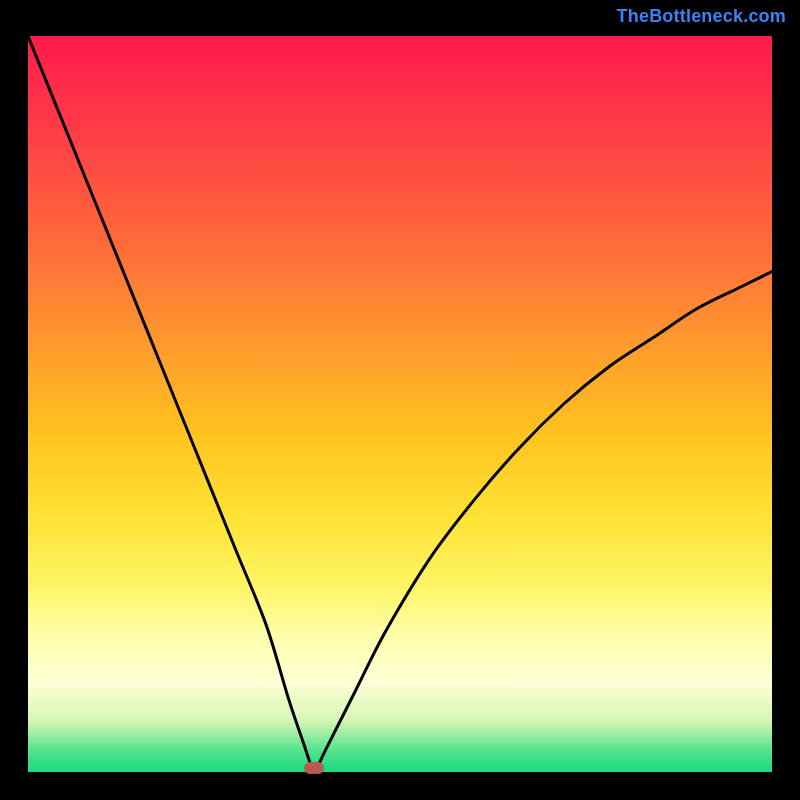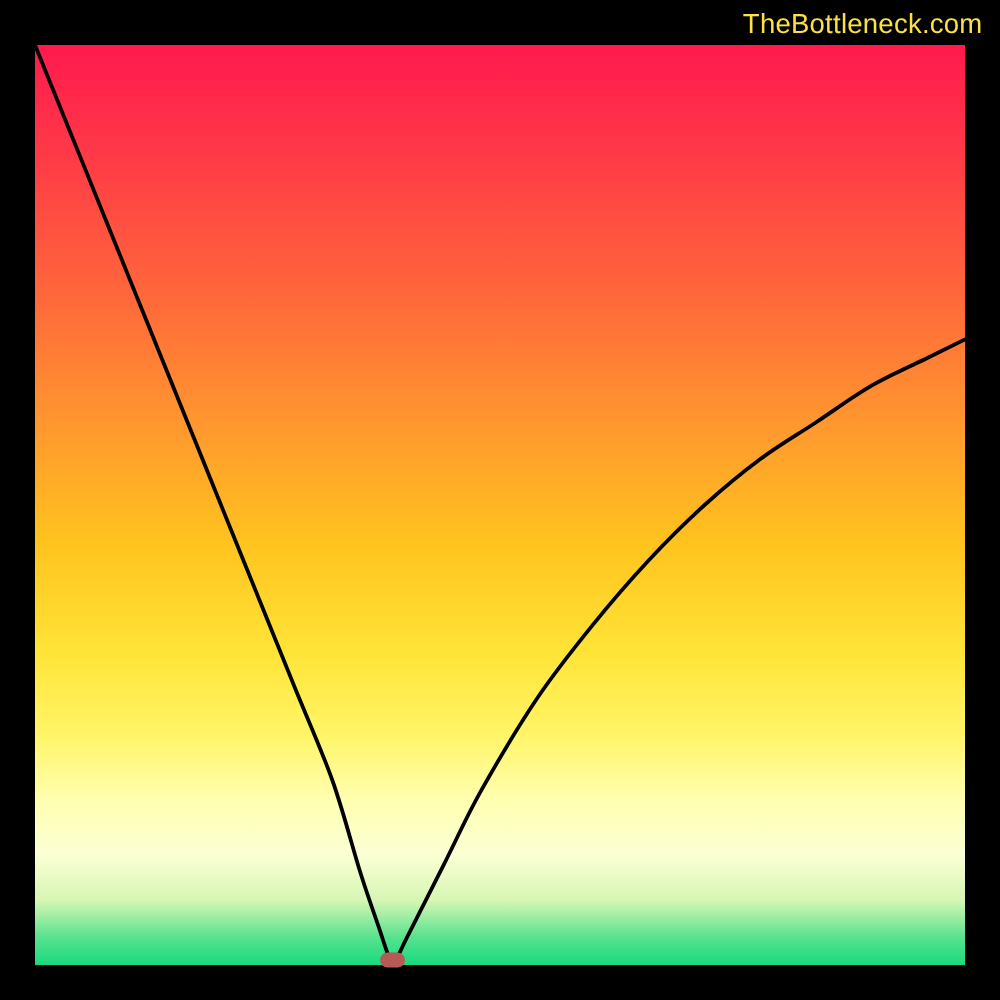--- a/index.html
+++ b/index.html
@@ -38,23 +38,23 @@
       #fbffd4 88%,
       #d6f6b4 93%,
       #57e28e 97%,
       #18da7e 100%
     );
   }
   .watermark {
     position: absolute;
     top: 6px;
     right: 14px;
-    color: #fde047;
-    font-size: 22px;
-    font-weight: 400;
+    color: #3b82f6;
+    font-size: 18px;
+    font-weight: 700;
     letter-spacing: 0.2px;
   }
   svg.curve {
     position: absolute;
     top: 36px;
     left: 28px;
     width: 744px;
     height: 736px;
     overflow: visible;
   }

